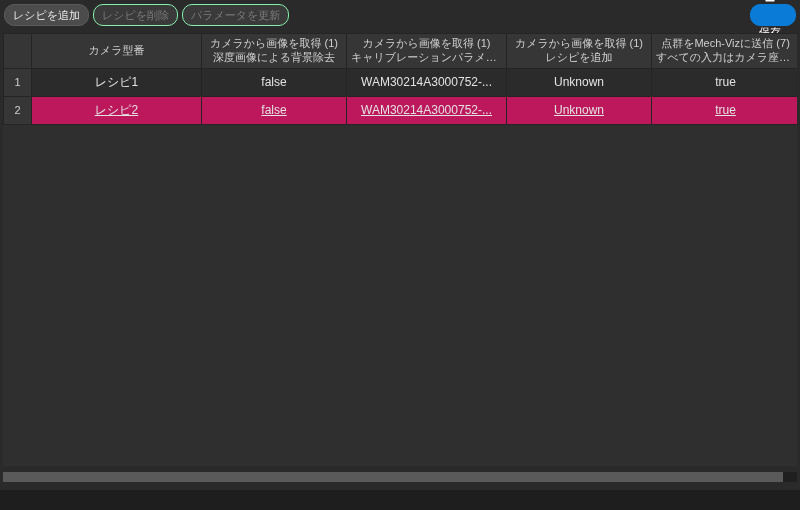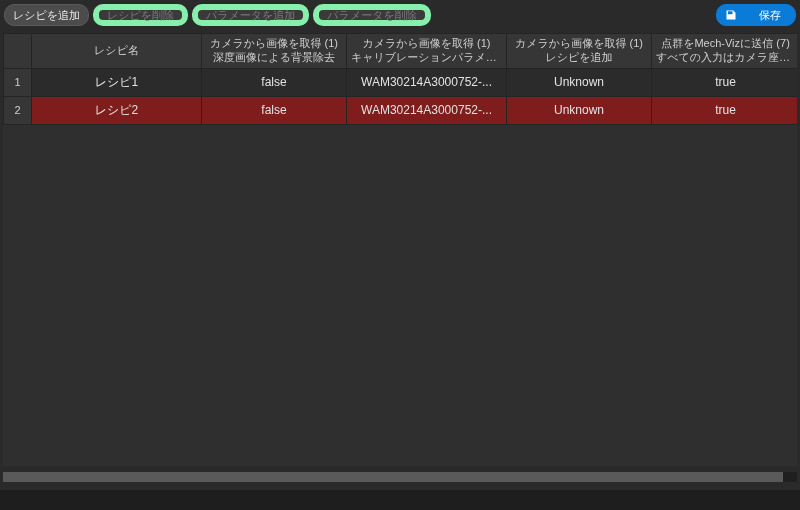--- a/index.html
+++ b/index.html
@@ -33,28 +33,29 @@
     white-space:nowrap;
   }
   .btn-enabled {
     background:#4c4c4c;
     color:#e8e8e8;
     border:1px solid #5a5a5a;
   }
   .btn-disabled {
     background:#3a3a3a;
     color:#7a7a7a;
-    border:6px solid #86efac;
+    border:1px solid #86efac;
   }
   .btn-primary {
     background:#0a7bd6;
     border:1px solid #0a7bd6;
     color:#fff;
     padding:0 14px 0 8px;
     gap:22px;
+    flex-direction:column;
   }
   .save-icon { width:12px; height:12px; display:inline-block; }
   .save-icon svg { display:block; }
 
   
   .table-wrap {
     flex:1;
     margin:3px 3px 0 3px;
     background:#2f2f2f;
     position:relative;
@@ -106,21 +107,21 @@
     white-space:nowrap;
     text-overflow:ellipsis;
   }
   tbody td.idx {
     background:#363636;
     color:#cfcfcf;
     font-size:11px;
     width:28px;
   }
   tbody tr.r-odd td:not(.idx) { background:#2b2b2b; }
-  tbody tr.r-even td:not(.idx) { background:#7f1d1d; }
+  tbody tr.r-even td:not(.idx) { background:#be185d;text-decoration:underline; }
 
   
   .hscroll {
     height:14px;
     background:#2a2a2a;
     position:relative;
     margin:4px 3px 6px 3px;
   }
   .hscroll-track {
     position:absolute; left:0; right:0; top:2px; height:10px;
@@ -135,22 +136,21 @@
   
   .bottom-strip { height:20px; background:#1e1e1e; }
 </style>
 </head>
 <body>
 
 <div class="root">
   <div class="toolbar">
     <div class="btn btn-enabled">レシピを追加</div>
     <div class="btn btn-disabled">レシピを削除</div>
-    <div class="btn btn-disabled">パラメータを追加</div>
-    <div class="btn btn-disabled">パラメータを削除</div>
+    <div class="btn btn-disabled">パラメータを更新</div>
     <div class="spacer"></div>
     <div class="btn btn-primary">
       <span class="save-icon">
         <svg viewBox="0 0 16 16" width="12" height="12">
           <path fill="#fff" d="M2 2h9l3 3v9H2V2zm2 1v4h6V3H4zm1 7h6v3H5v-3z"></path>
         </svg>
       </span>
       <span>保存</span>
     </div>
   </div>
@@ -163,21 +163,21 @@
             <col class="c-name">
             <col class="c2">
             <col class="c3">
             <col class="c4">
             <col class="c5">
       </colgroup>
       <thead>
         <tr>
           <th class="idx"></th>
           <th>
-            <span class="hl1">レシピ名</span>
+            <span class="hl1">カメラ型番</span>
           </th>
           <th>
             <span class="hl1">カメラから画像を取得 (1)</span>
             <span class="hl2">深度画像による背景除去</span>
           </th>
           <th>
             <span class="hl1">カメラから画像を取得 (1)</span>
             <span class="hl2">キャリブレーションパラメータグループ</span>
           </th>
           <th>

